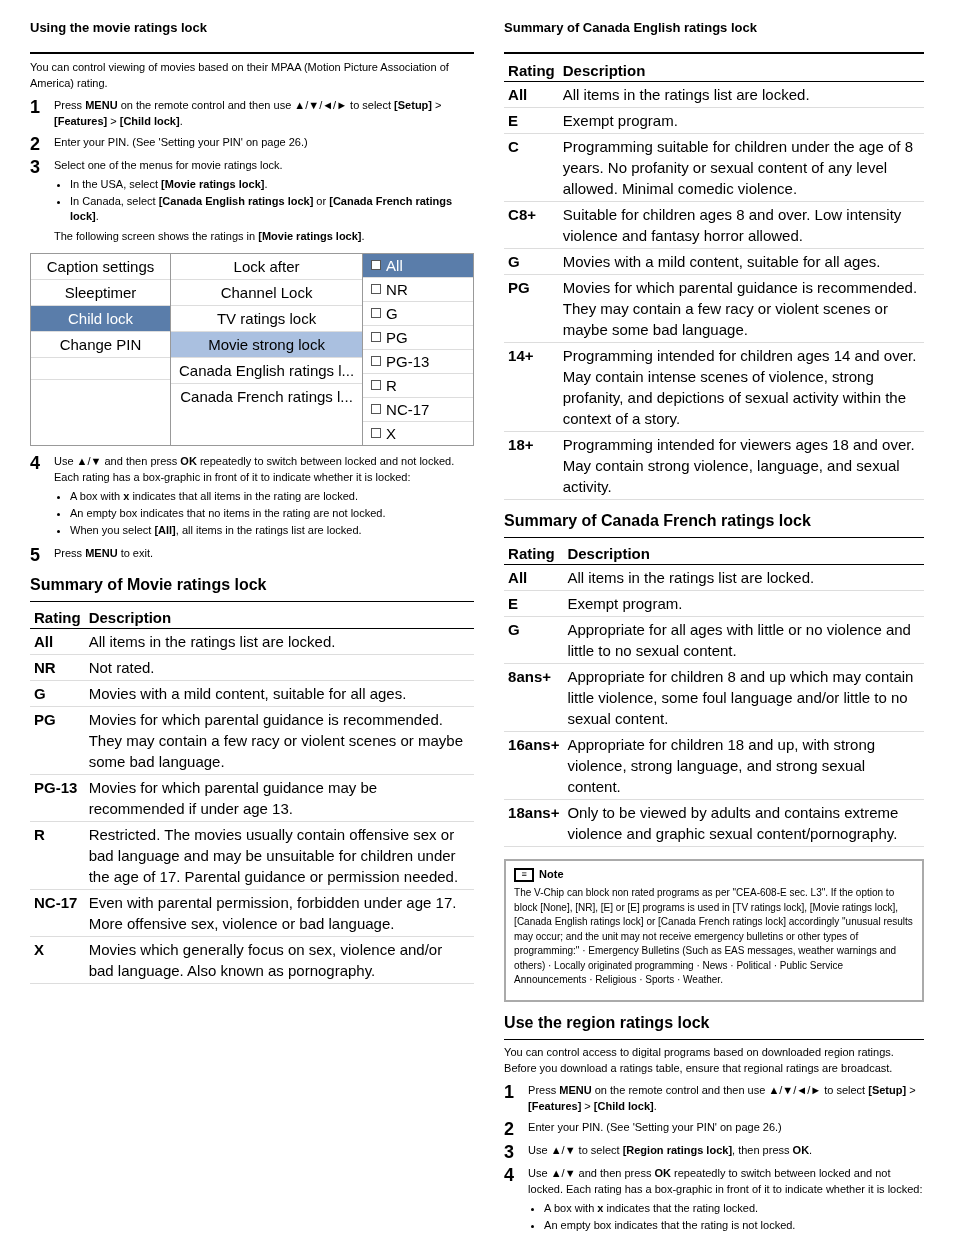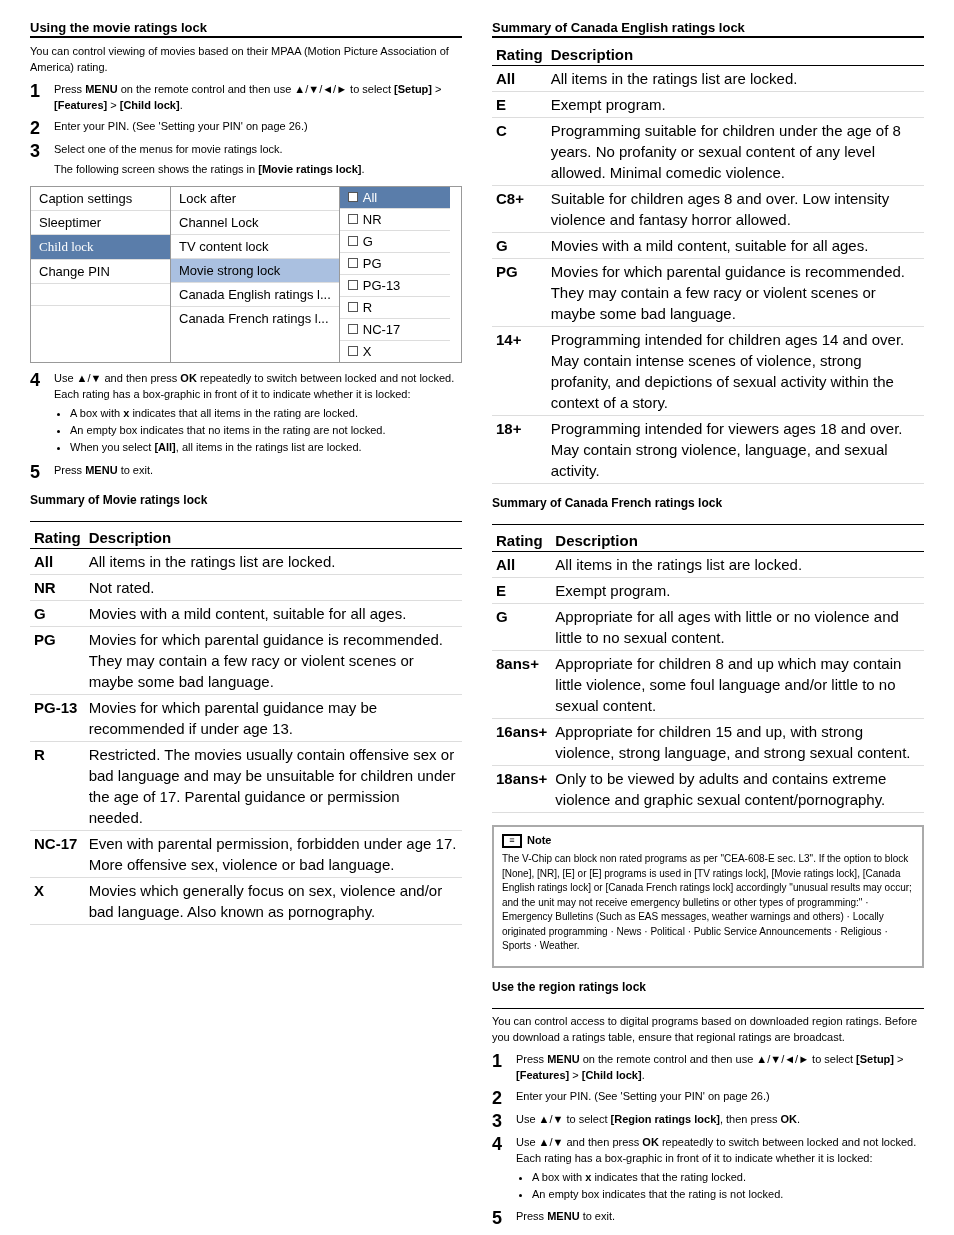--- a/index.html
+++ b/index.html
@@ -16,28 +16,28 @@
       display: grid;
       grid-template-columns: 1fr 1fr;
       gap: 0 30px;
     }
     .left-col, .right-col { }
 
     h2 {
       font-size: 13px;
       font-weight: bold;
       border-bottom: 2px solid #000;
-      padding-bottom: 1px;
+      padding-bottom: 17px;
       margin-bottom: 6px;
     }
     h3 {
-      font-size: 12px;
+      font-size: 16px;
       font-weight: bold;
       border-bottom: 1px solid #000;
-      padding-bottom: 14px;
+      padding-bottom: 7px;
       margin-bottom: 5px;
       margin-top: 12px;
     }
 
     p { margin-bottom: 6px; line-height: 1.45; }
 
     .step-list { list-style: none; counter-reset: steps; margin-bottom: 8px; }
     .step-list > li {
       counter-increment: steps;
       display: flex;
@@ -54,35 +54,36 @@
       width: 18px;
     }
     .step-content { flex: 1; }
     .bullet-list { list-style: disc; margin-left: 16px; margin-top: 3px; }
     .bullet-list li { margin-bottom: 2px; line-height: 1.4; }
 
     .menu-screen {
       border: 1px solid #999;
       margin: 8px 0;
       display: flex;
-      font-size: 13px;
+      font-size: 15px;
+      text-align: center;
     }
     .menu-col {
       border-right: 1px solid #999;
       display: flex;
       flex-direction: column;
     }
     .menu-col:last-child { border-right: none; }
     .menu-item {
       padding: 4px 8px;
       white-space: nowrap;
       border-bottom: 1px solid #ddd;
     }
     .menu-item:last-child { border-bottom: none; }
-    .menu-item.selected { background: #5a7daa; color: #fff; font-family: Liberation Serif, serif; }
+    .menu-item.selected { background: #5a7daa; color: #fff; }
     .menu-item.highlighted { background: #aac0e0; }
     .menu-col-narrow { min-width: 140px; }
     .menu-col-mid { min-width: 165px; }
     .menu-col-right { min-width: 110px; }
     .menu-right-item {
       padding: 3px 8px;
       display: flex;
       align-items: center;
       gap: 5px;
       border-bottom: 1px solid #ddd;
@@ -165,38 +166,42 @@
           </div>
         </li>
         <li>
           <div class="step-content">
             Enter your PIN. (See 'Setting your PIN' on page 26.)
           </div>
         </li>
         <li>
           <div class="step-content">
             Select one of the menus for movie ratings lock.
+            <ul class="bullet-list">
+              <li>In the USA, select <strong>[Movie ratings lock]</strong>.</li>
+              <li>In Canada, select <strong>[Canada English ratings lock]</strong> or <strong>[Canada French ratings lock]</strong>.</li>
+            </ul>
             <div style="margin-top:4px;">The following screen shows the ratings in <strong>[Movie ratings lock]</strong>.</div>
           </div>
         </li>
       </ol>
 
       <div class="menu-screen">
         <div class="menu-col menu-col-narrow">
           <div class="menu-item">Caption settings</div>
           <div class="menu-item">Sleeptimer</div>
           <div class="menu-item selected">Child lock</div>
           <div class="menu-item">Change PIN</div>
           <div class="menu-item" style="height:22px;"></div>
           <div class="menu-item" style="height:22px;"></div>
         </div>
         <div class="menu-col menu-col-mid">
           <div class="menu-item">Lock after</div>
           <div class="menu-item">Channel Lock</div>
-          <div class="menu-item">TV content lock</div>
+          <div class="menu-item">TV ratings lock</div>
           <div class="menu-item highlighted">Movie strong lock</div>
           <div class="menu-item">Canada English ratings l...</div>
           <div class="menu-item">Canada French ratings l...</div>
         </div>
         <div class="menu-col menu-col-right">
           <div class="menu-right-item selected-row">
             <span class="checkbox"></span>
             <span>All</span>
           </div>
           <div class="menu-right-item">
@@ -363,21 +368,21 @@
             <tr>
               <td class="rating-col">G</td>
               <td>Appropriate for all ages with little or no violence and little to no sexual content.</td>
             </tr>
             <tr>
               <td class="rating-col">8ans+</td>
               <td>Appropriate for children 8 and up which may contain little violence, some foul language and/or little to no sexual content.</td>
             </tr>
             <tr>
               <td class="rating-col">16ans+</td>
-              <td>Appropriate for children 15 and up, with strong violence, strong language, and strong sexual content.</td>
+              <td>Appropriate for children 18 and up, with strong violence, strong language, and strong sexual content.</td>
             </tr>
             <tr>
               <td class="rating-col">18ans+</td>
               <td>Only to be viewed by adults and contains extreme violence and graphic sexual content/pornography.</td>
             </tr>
           </tbody>
       </table>
     </div>
 
     <div class="note-box">

